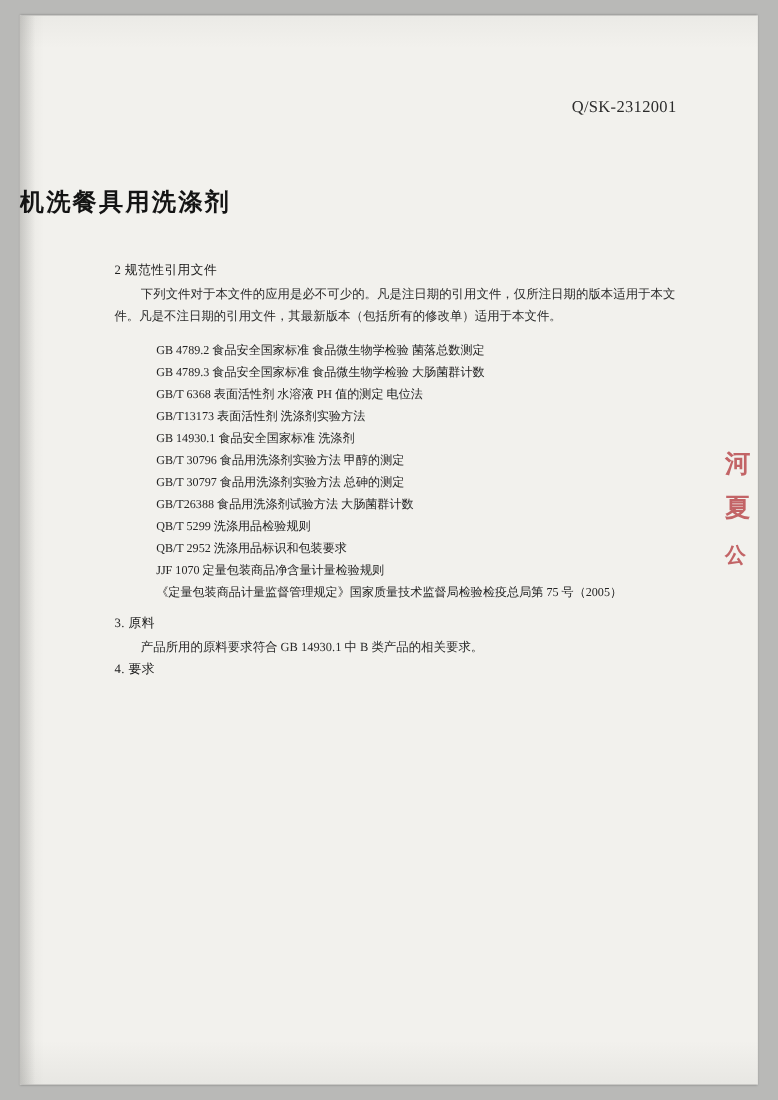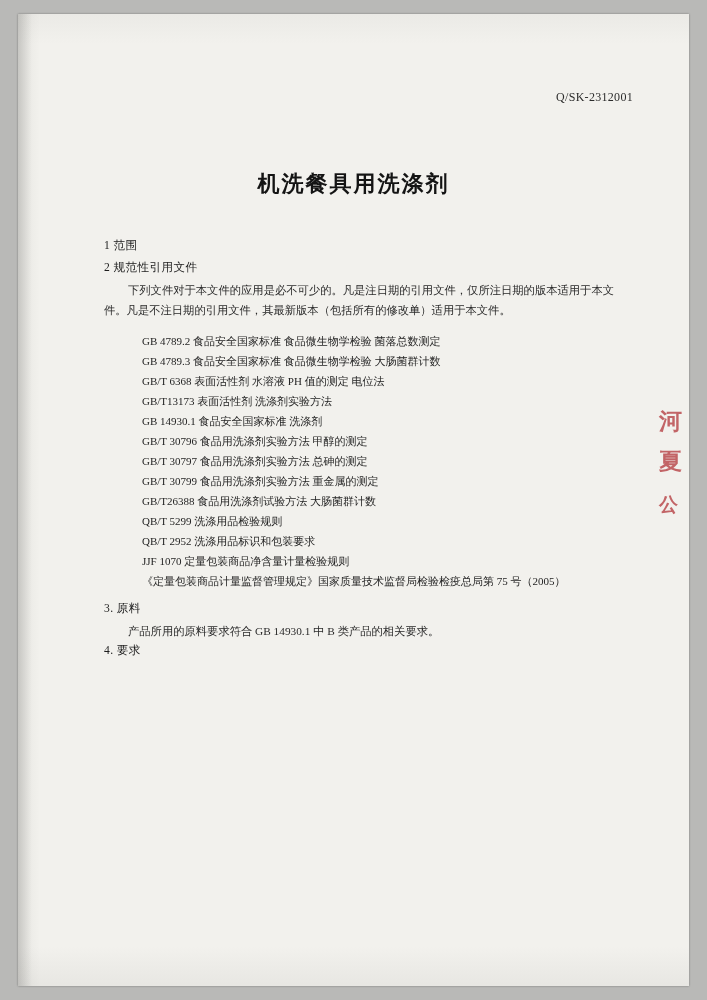--- a/index.html
+++ b/index.html
@@ -29,33 +29,33 @@
     position: absolute;
     left: 0; top: 0; right: 0; bottom: 0;
     background:
       linear-gradient(90deg, rgba(120,120,115,0.10) 0px, rgba(255,255,255,0) 22px),
       linear-gradient(180deg, rgba(150,150,145,0.08) 0px, rgba(255,255,255,0) 30px),
       linear-gradient(0deg, rgba(140,140,135,0.10) 0px, rgba(255,255,255,0) 40px);
     pointer-events: none;
   }
   .doc-code {
     position: absolute;
-    right: 56px;
+    right: 74px;
     top: 76px;
-    font-size: 12px;
+    font-size: 15px;
     letter-spacing: 0.3px;
     color: #2b2b2b;
     font-family: "Liberation Serif", serif;
   }
   .title {
     position: absolute;
     left: 0;
     right: 0;
     top: 155px;
-    text-align: center;
+    text-align: left;
     font-size: 22px;
     font-weight: bold;
     letter-spacing: 2px;
     color: #141414;
     font-family: Liberation Sans, sans-serif;
   }
   .content {
     position: absolute;
     left: 86px;
     top: 222px;
@@ -125,34 +125,32 @@
 
 <div class="page">
   <div class="edge-shadow"></div>
 
   <div class="doc-code">Q/SK-2312001</div>
 
   <div class="title">机洗餐具用洗涤剂</div>
 
   <div class="content">
 
-    <div class="sec-head first">1 范围</div>
 
     <div class="sec-head">2 规范性引用文件</div>
     <p class="para">下列文件对于本文件的应用是必不可少的。凡是注日期的引用文件，仅所注日期的版本适用于本文件。凡是不注日期的引用文件，其最新版本（包括所有的修改单）适用于本文件。</p>
 
     <ul class="ref-list">
       <li>GB 4789.2  食品安全国家标准  食品微生物学检验  菌落总数测定</li>
       <li>GB 4789.3  食品安全国家标准  食品微生物学检验  大肠菌群计数</li>
       <li>GB/T 6368  表面活性剂  水溶液 PH 值的测定  电位法</li>
       <li>GB/T13173  表面活性剂  洗涤剂实验方法</li>
       <li>GB 14930.1  食品安全国家标准  洗涤剂</li>
       <li>GB/T 30796  食品用洗涤剂实验方法  甲醇的测定</li>
       <li>GB/T 30797  食品用洗涤剂实验方法  总砷的测定</li>
-      <li>GB/T 30799  食品用洗涤剂实验方法  重金属的测定</li>
       <li>GB/T26388  食品用洗涤剂试验方法  大肠菌群计数</li>
       <li>QB/T 5299  洗涤用品检验规则</li>
       <li>QB/T 2952  洗涤用品标识和包装要求</li>
       <li>JJF 1070  定量包装商品净含量计量检验规则</li>
       <li>《定量包装商品计量监督管理规定》国家质量技术监督局检验检疫总局第 75 号（2005）</li>
     </ul>
 
     <div class="spacer-small"></div>
 
     <div class="sec-head">3. 原料</div>

